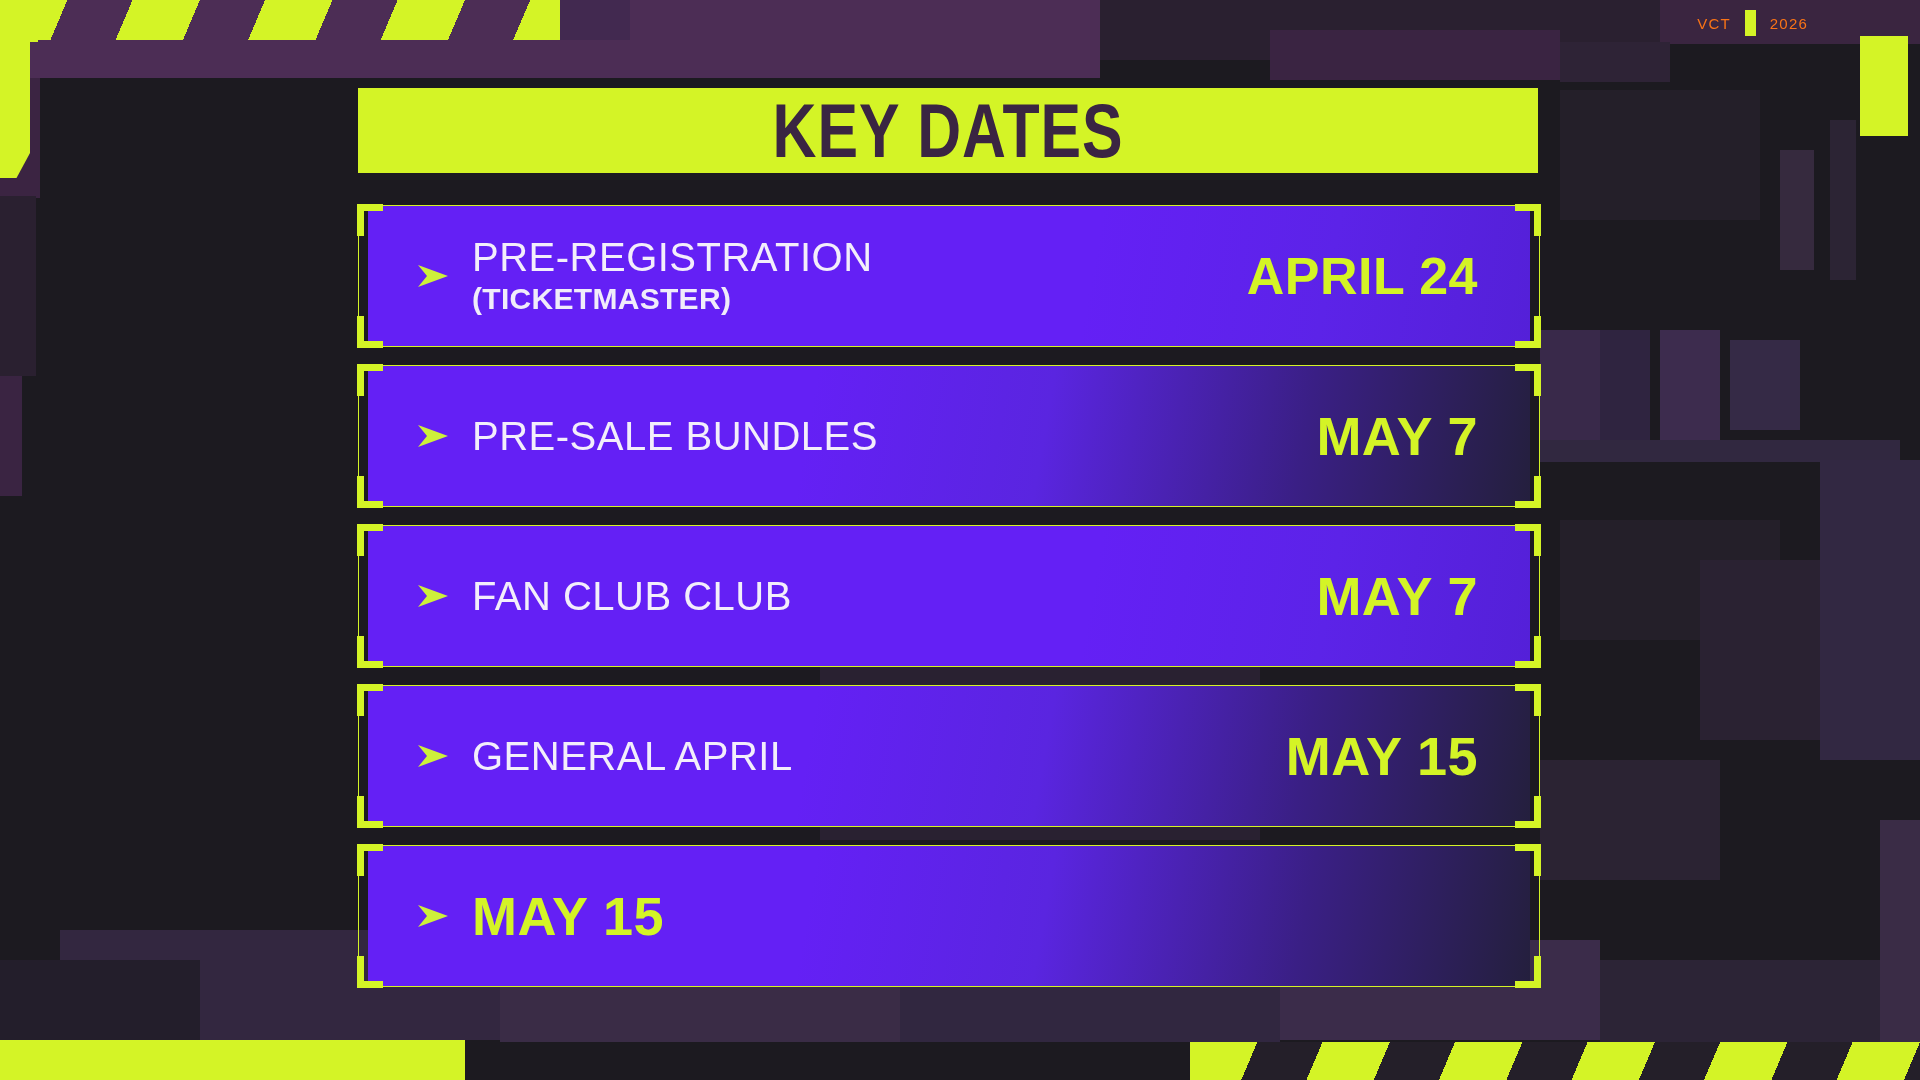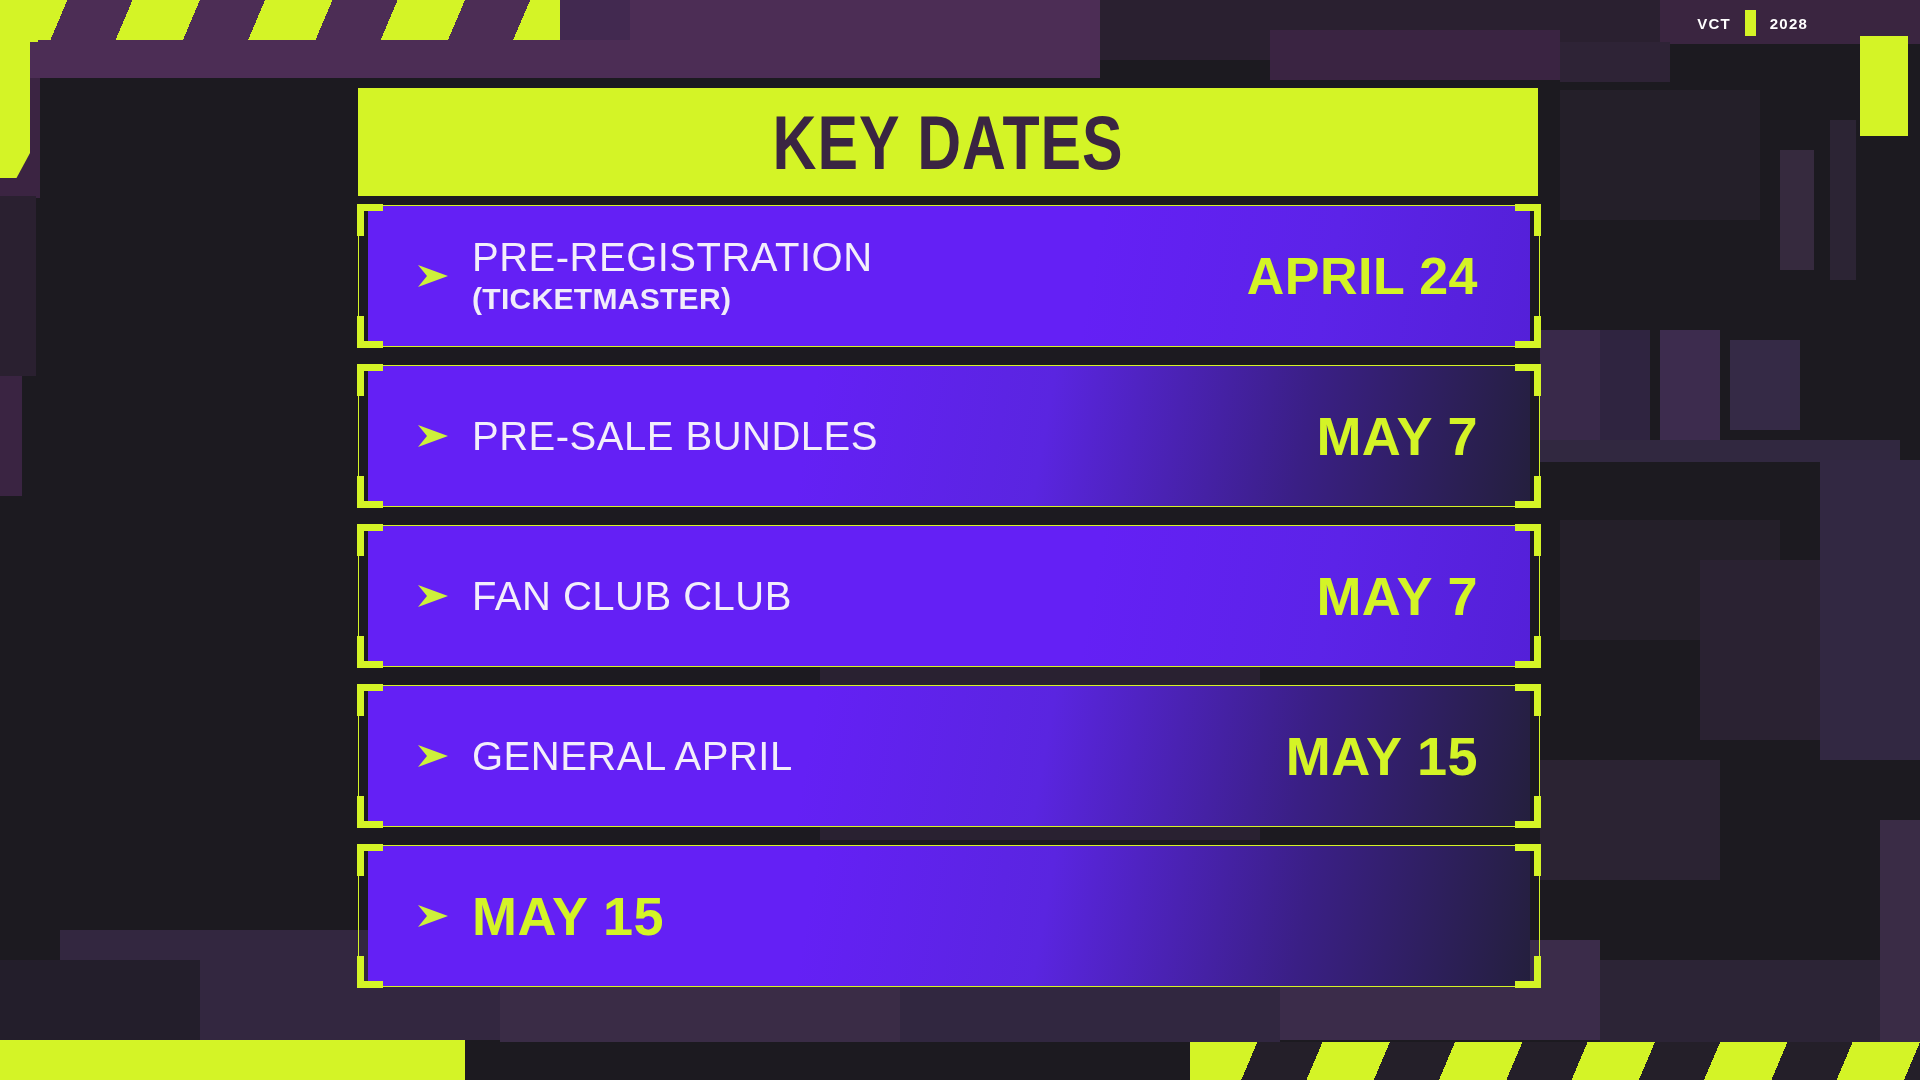--- a/index.html
+++ b/index.html
@@ -41,28 +41,28 @@
     position:absolute; left:1190px; top:1042px; width:730px; height:40px;
     background:repeating-linear-gradient(113deg,
       #d4f426 0px,#d4f426 62px,
       #241f29 62px,#241f29 122px);
   }
 
   
   .vct-logo{
     position:absolute; right:112px; top:10px;
     display:flex; align-items:center; gap:14px;
-    font-size:15px; font-weight:700; letter-spacing:1.2px;
-    color:#ffffff;
+    font-size:15px; font-weight:400; letter-spacing:1.2px;
+    color:#f97316;
   }
   .vct-bar{ width:11px; height:26px; background:#d4f426; display:block; }
 
   
   .title-band{
-    position:absolute; left:358px; top:88px; width:1180px; height:108px;
+    position:absolute; left:358px; top:88px; width:1180px; height:85px;
     background:#d4f426;
     display:flex; align-items:center; justify-content:center;
   }
   .title-text{
     font-size:62px; font-weight:700; color:#3a2542;
     letter-spacing:1px;
     transform:scaleY(1.22) scaleX(0.98);
     font-stretch:condensed;
   }
 
@@ -174,21 +174,21 @@
   <div class="hazard-tl"></div>
   <div class="purpleband-tl"></div>
   <div class="limeblock-l"></div>
   <div class="limeblock-r"></div>
   <div class="hazard-bl"></div>
   <div class="hazard-br"></div>
 
   <div class="vct-logo">
     <span>VCT</span>
     <span class="vct-bar"></span>
-    <span>2028</span>
+    <span>2026</span>
   </div>
 
   <div class="title-band">
     <div class="title-text">KEY DATES</div>
   </div>
 
   <div class="rows">
 
     <div class="row two-line solid">
       <div class="row-bg"></div>

